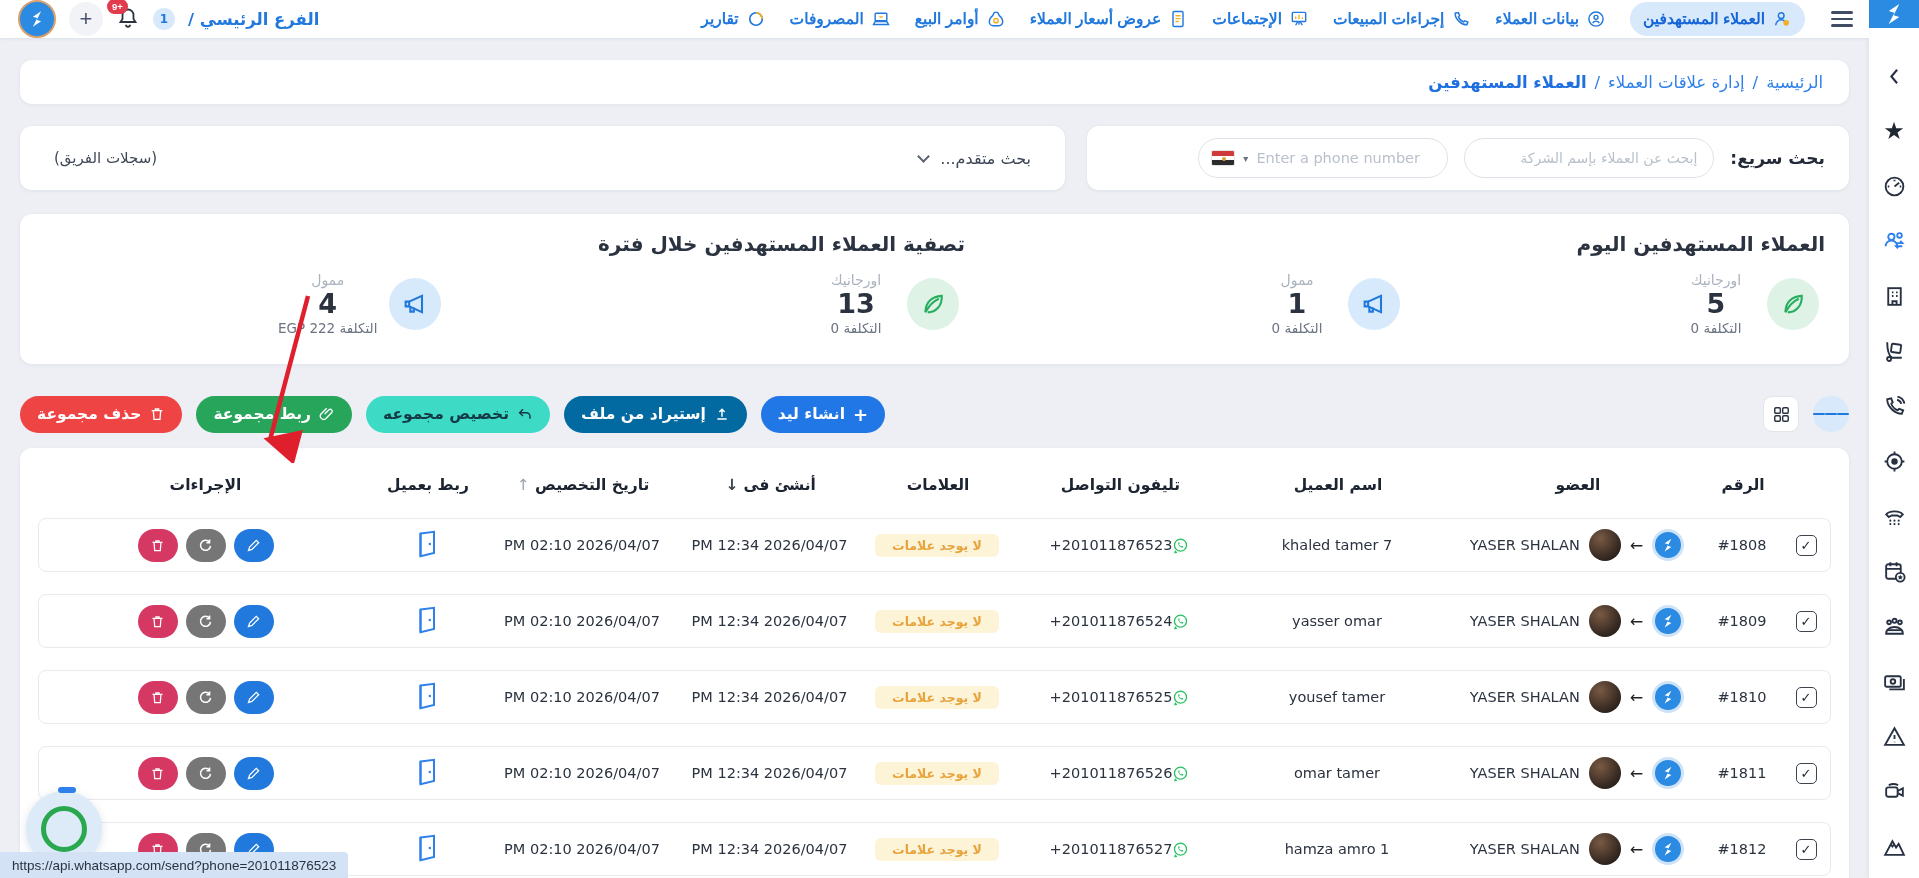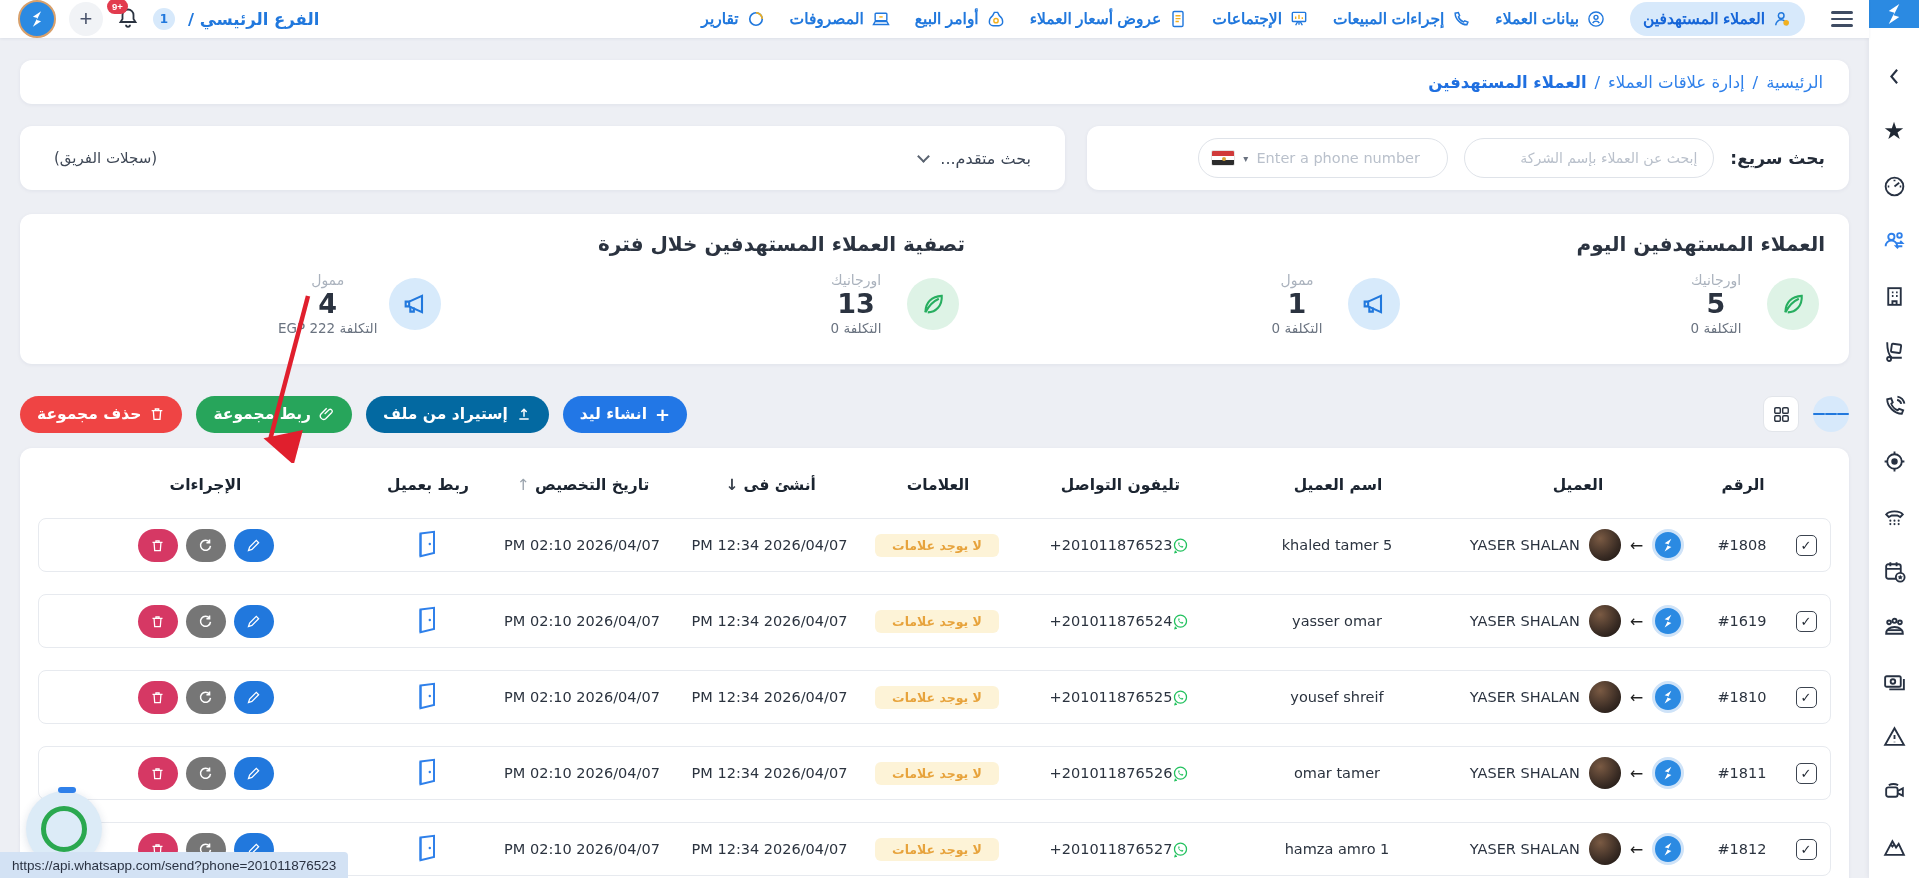--- a/index.html
+++ b/index.html
@@ -469,39 +469,46 @@
         <button class="act-btn btn-create">
           <span class="plus-glyph">+</span>
           <span>انشاء ليد</span>
         </button>
         <button class="act-btn btn-import">
           <svg viewBox="0 0 24 24" fill="none" stroke="#fff" stroke-width="2.2">
               <path d="M12 16 V5 M8 9 l4 -4 4 4 M5 19.5 h14"></path>
             </svg>
           <span>إستيراد من ملف</span>
         </button>
+        <button class="act-btn btn-assign">
+          <svg viewBox="0 0 24 24" fill="none" stroke="#143a46" stroke-width="2.2">
+              <path d="M9 5 L4 10 L9 15"></path>
+              <path d="M4 10 h10 a5.5 5.5 0 0 1 5.5 5.5 V19"></path>
+            </svg>
+          <span>تخصيص مجموعه</span>
+        </button>
         <button class="act-btn btn-link">
           <svg viewBox="0 0 24 24" fill="none" stroke="#fff" stroke-width="2">
               <path d="M8.5 12 L15 5.5 a3 3 0 0 1 4.2 4.2 L10 19 a5 5 0 0 1 -7 -7 L11.5 3.5"></path>
             </svg>
           <span>ربط مجموعة</span>
         </button>
         <button class="act-btn btn-delete">
           <svg viewBox="0 0 24 24" fill="none" stroke="#fff" stroke-width="2">
               <path d="M4 7 h16 M9.5 7 V4.5 h5 V7 M6.5 7 l1 13 h9 l1 -13"></path>
             </svg>
           <span>حذف مجموعة</span>
         </button>
       </div>
 
       <div class="card table-card">
         <div class="tgrid thead">
           <div></div>
           <div>الرقم</div>
-          <div>العميل</div>
+          <div>العضو</div>
           <div>اسم العميل</div>
           <div>تليفون التواصل</div>
           <div>العلامات</div>
           <div><span>أنشئ فى</span>&nbsp;<span class="sort-down">↓</span></div>
           <div><span>تاريخ التخصيص</span>&nbsp;<span class="sort-up">↑</span></div>
           <div>ربط بعميل</div>
           <div>الإجراءات</div>
         </div>
 
         <div id="rows-host">
@@ -515,21 +522,21 @@
             <div class="member-cell">
               <span class="logo-avatar">
                   <svg viewBox="0 0 24 24" width="18" height="18">
                     <path d="M16.5 3.5 L7.5 9.5 L12.3 11 L7.5 20.5 L16.5 14.5 L11.7 13 Z" fill="#fff"></path>
                   </svg>
                 </span>
               <span class="back-arrow">←</span>
               <span class="photo-avatar"></span>
               <span class="member-name">YASER SHALAN</span>
             </div>
-            <div>khaled tamer 5</div>
+            <div>khaled tamer 7</div>
             <div class="phone-cell">
               <span>+201011876523</span>
               <svg viewBox="0 0 24 24" fill="none" stroke="#22c15e" stroke-width="1.8">
                   <circle cx="12" cy="11.5" r="8.5"></circle>
                   <path d="M8.8 8.5 c0 4 2.8 6.3 6 6.8 l1.4-1.8 -2.3-1 -.9.9 c-1.4-.6 -2.5-1.8 -3-3.2 l.9-.9 -1-2.1 Z" fill="#22c15e" stroke="none"></path>
                   <path d="M5 19.2 L4.2 22 7 21.2"></path>
                 </svg>
             </div>
             <div>
                 <span class="tag-badge">لا يوجد علامات</span>
@@ -562,21 +569,21 @@
                 </button>
             </div>
           </div>
 
           <div class="tgrid trow">
             <div>
                 <span class="checkbox">
                   <b>✓</b>
                 </span>
               </div>
-            <div class="row-id">#1619</div>
+            <div class="row-id">#1809</div>
             <div class="member-cell">
               <span class="logo-avatar">
                   <svg viewBox="0 0 24 24" width="18" height="18">
                     <path d="M16.5 3.5 L7.5 9.5 L12.3 11 L7.5 20.5 L16.5 14.5 L11.7 13 Z" fill="#fff"></path>
                   </svg>
                 </span>
               <span class="back-arrow">←</span>
               <span class="photo-avatar"></span>
               <span class="member-name">YASER SHALAN</span>
             </div>
@@ -631,21 +638,21 @@
             <div class="member-cell">
               <span class="logo-avatar">
                   <svg viewBox="0 0 24 24" width="18" height="18">
                     <path d="M16.5 3.5 L7.5 9.5 L12.3 11 L7.5 20.5 L16.5 14.5 L11.7 13 Z" fill="#fff"></path>
                   </svg>
                 </span>
               <span class="back-arrow">←</span>
               <span class="photo-avatar"></span>
               <span class="member-name">YASER SHALAN</span>
             </div>
-            <div>yousef shreif</div>
+            <div>yousef tamer</div>
             <div class="phone-cell">
               <span>+201011876525</span>
               <svg viewBox="0 0 24 24" fill="none" stroke="#22c15e" stroke-width="1.8">
                   <circle cx="12" cy="11.5" r="8.5"></circle>
                   <path d="M8.8 8.5 c0 4 2.8 6.3 6 6.8 l1.4-1.8 -2.3-1 -.9.9 c-1.4-.6 -2.5-1.8 -3-3.2 l.9-.9 -1-2.1 Z" fill="#22c15e" stroke="none"></path>
                   <path d="M5 19.2 L4.2 22 7 21.2"></path>
                 </svg>
             </div>
             <div>
                 <span class="tag-badge">لا يوجد علامات</span>

